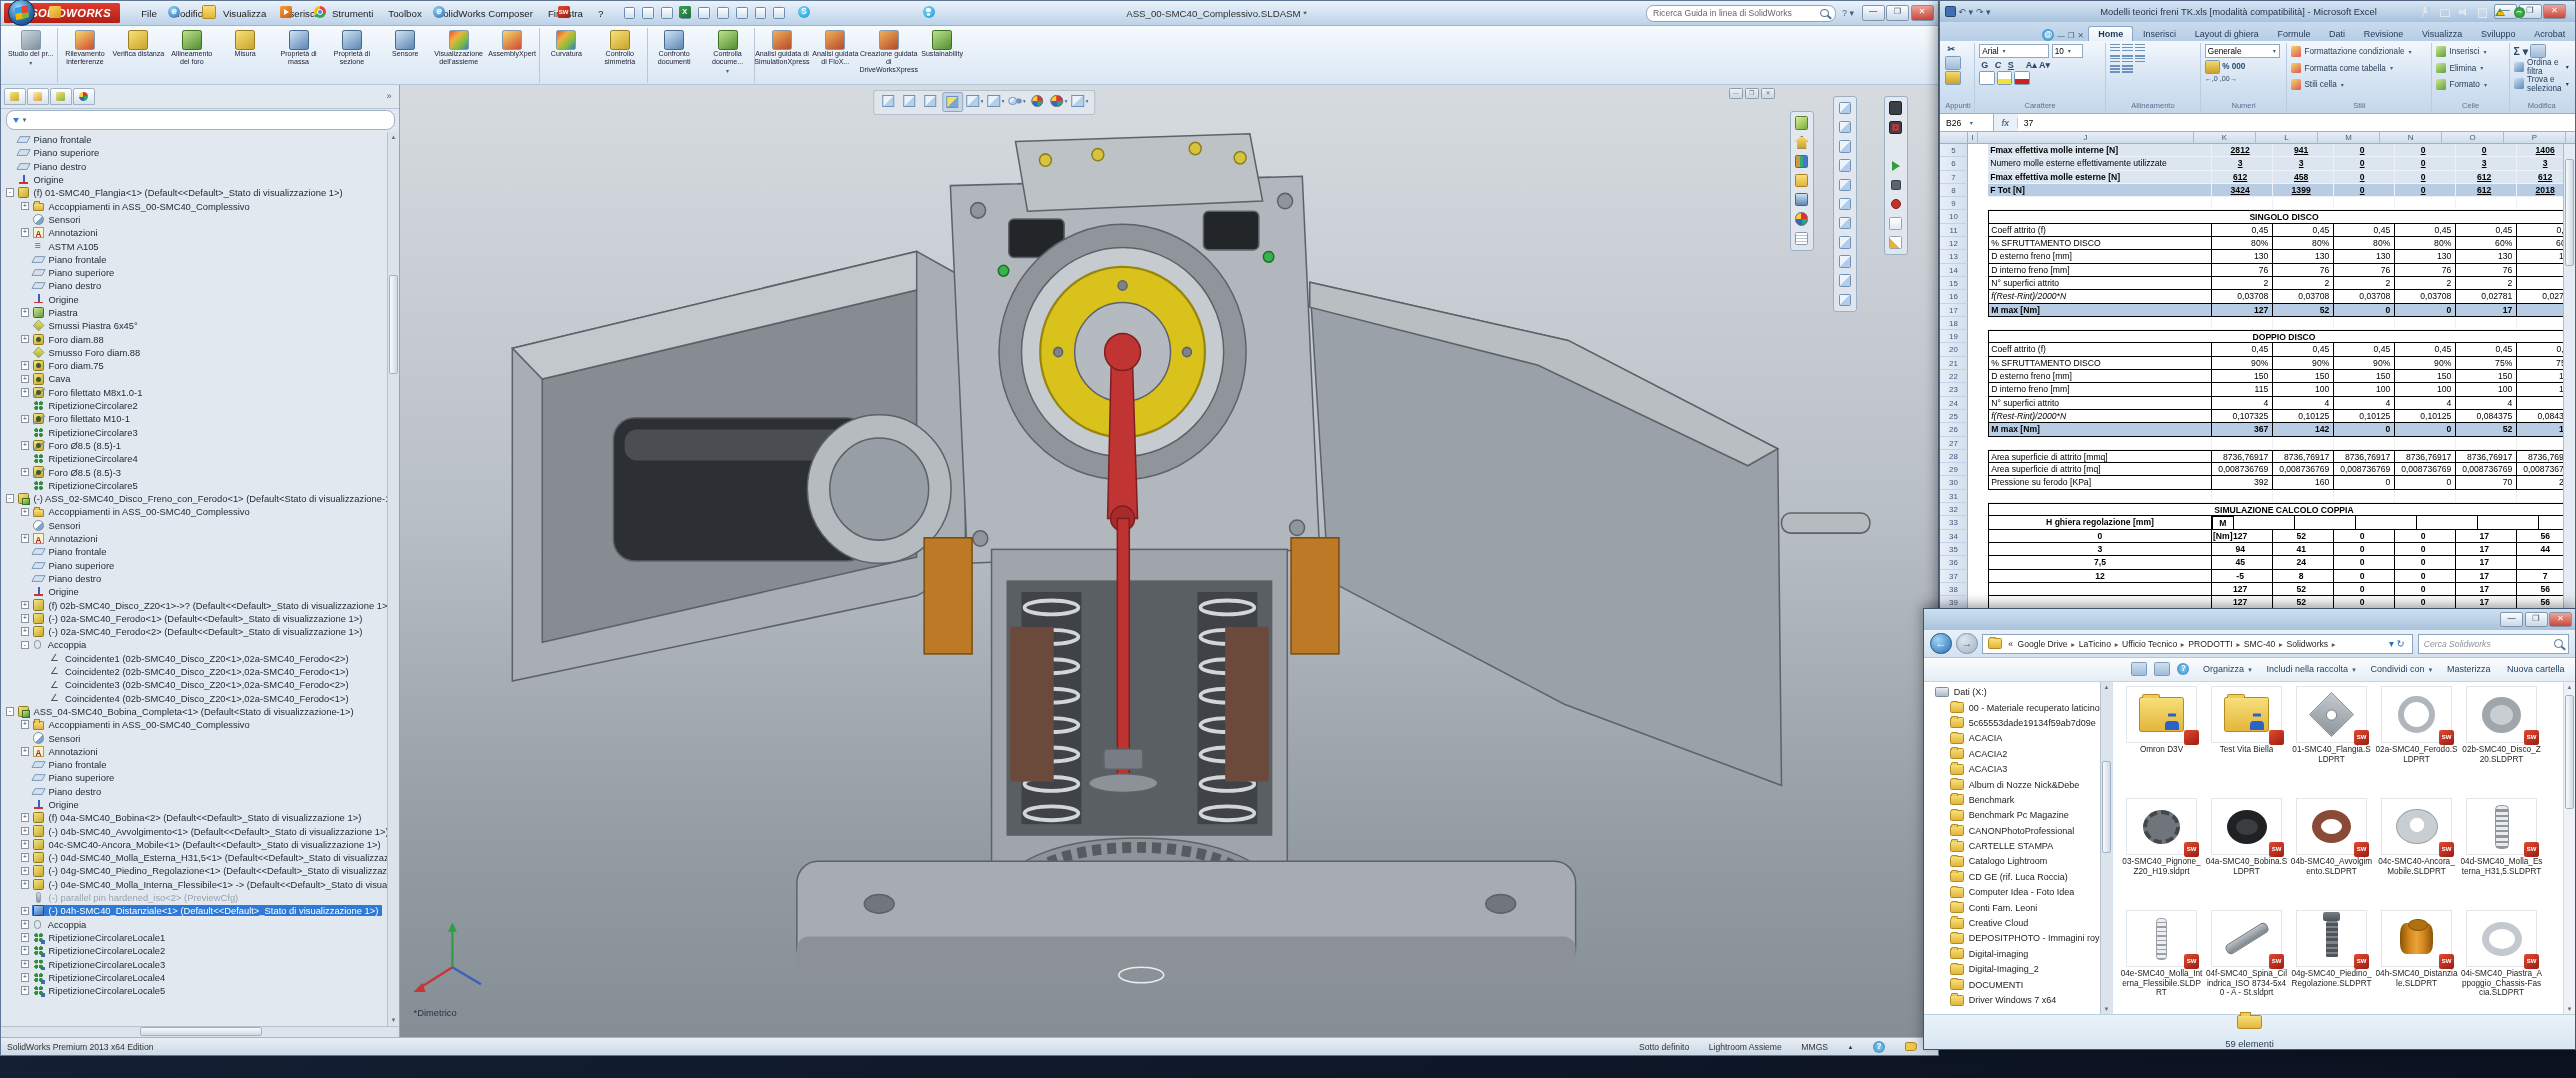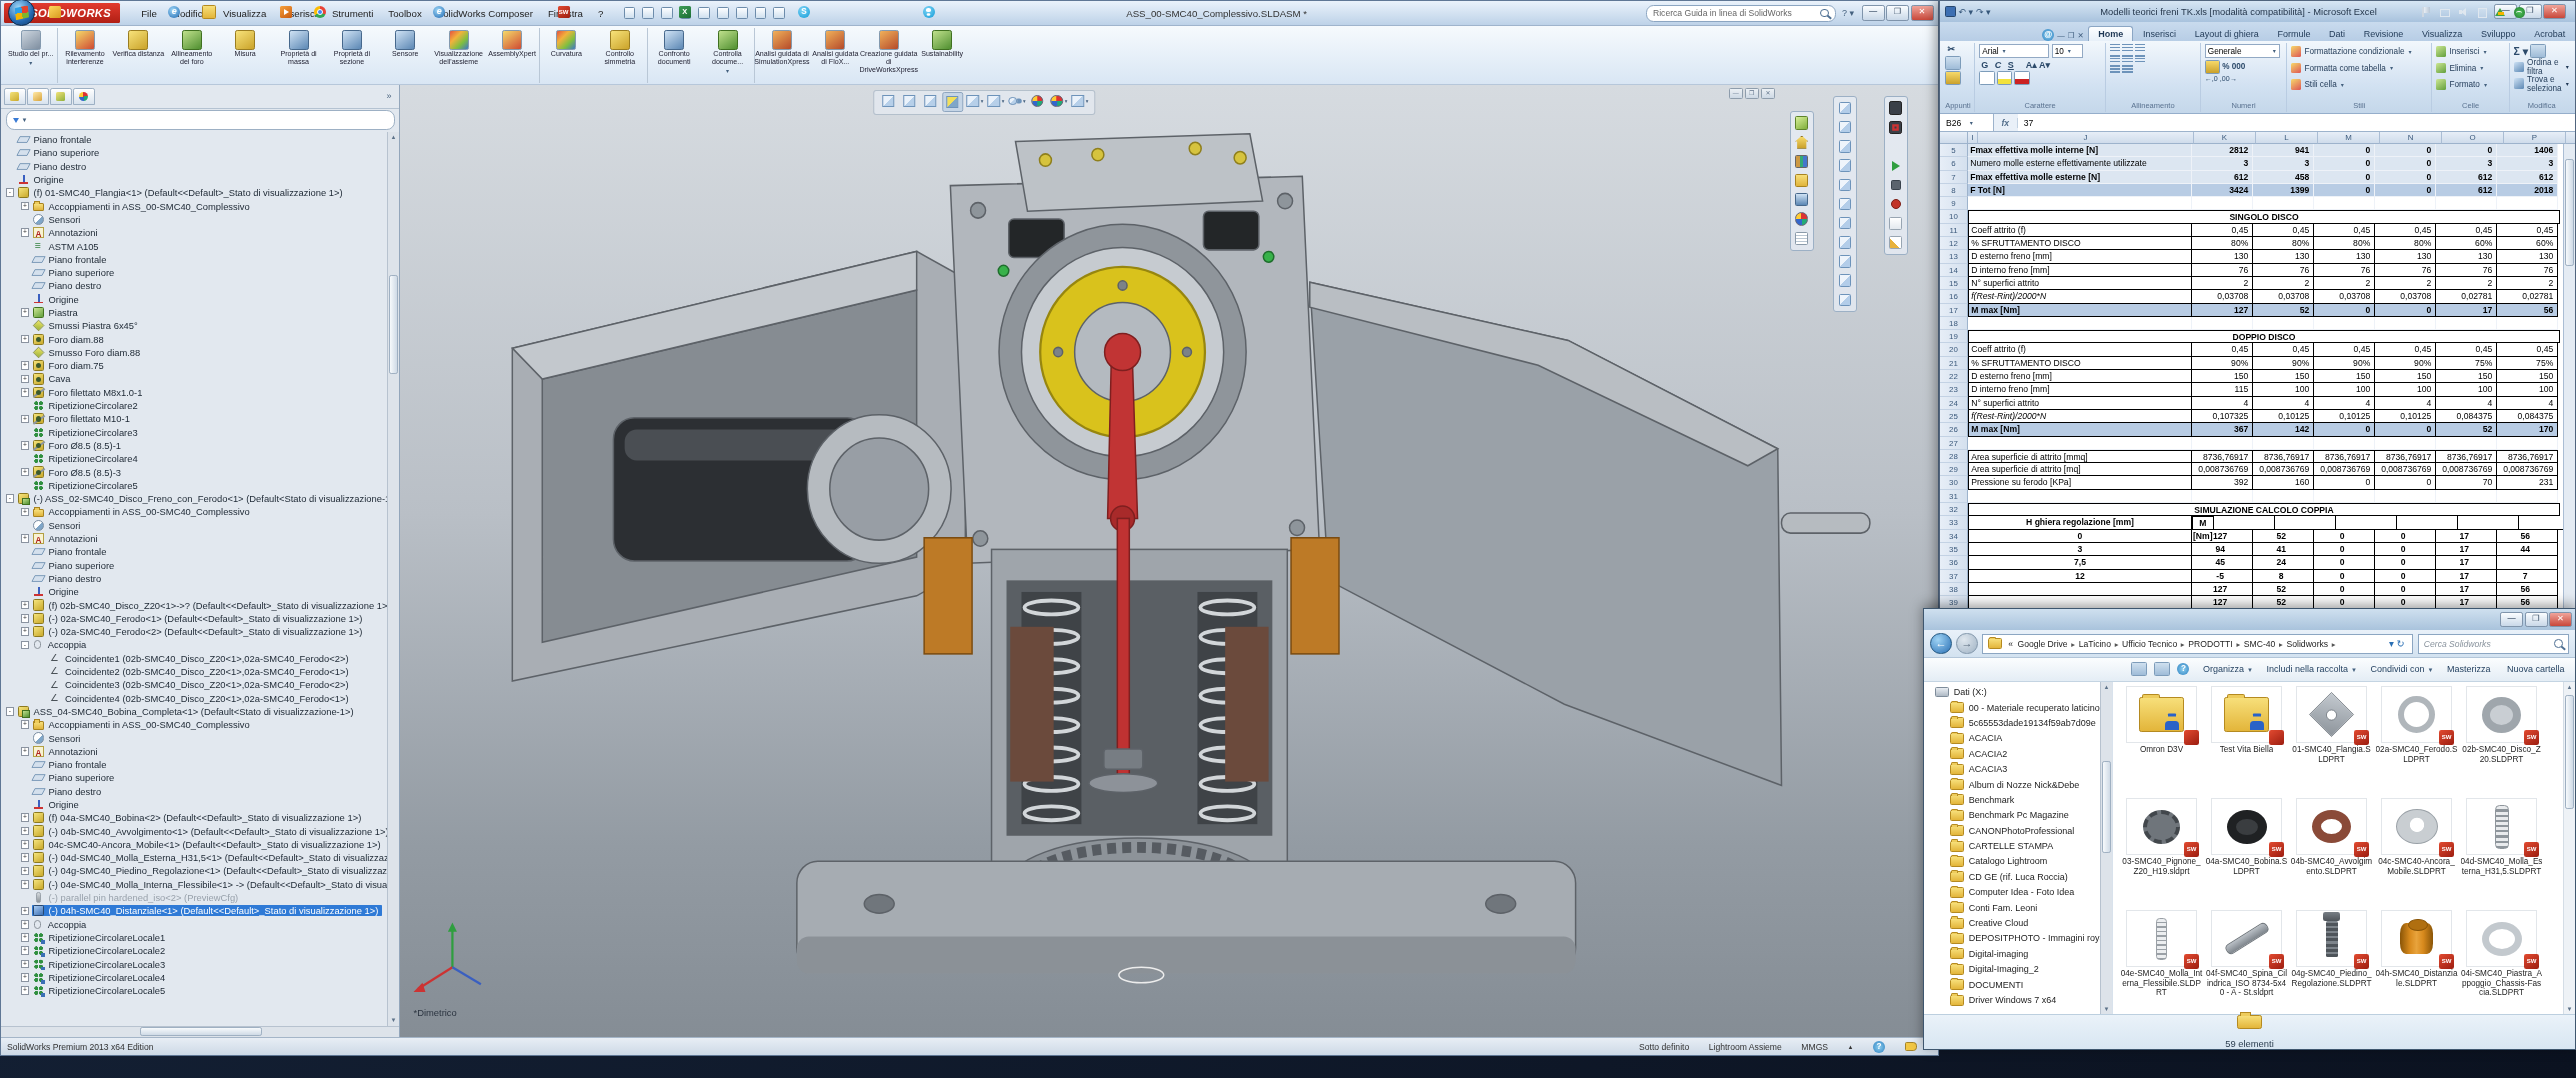--- a/index.html
+++ b/index.html
@@ -176,29 +176,29 @@
   .fval{padding-left:6px;background:#fff;flex:1;height:100%;display:flex;align-items:center;}
   .sheet{flex:1;background:#fff;position:relative;overflow:hidden;display:flex;flex-direction:column;}
   .chrow{display:flex;height:12px;flex:none;font-size:7.9px;color:#3c5a7c;}
   .corner{width:27px;background:linear-gradient(#e7eef7,#cfdceb);border-right:0.7px solid #9db3cc;border-bottom:0.7px solid #9db3cc;flex:none;}
   .ch{background:linear-gradient(#e7eef7,#cfdceb);border-right:0.7px solid #aabdd4;border-bottom:0.7px solid #9db3cc;text-align:center;line-height:12px;flex:none;}
   .chI{width:9px;}.chJ{width:215px;}.chV{width:61px;}
   .chSp{flex:1;background:linear-gradient(#e7eef7,#cfdceb);border-bottom:0.7px solid #9db3cc;}
   .grid{flex:1;overflow:hidden;position:relative;}
   .xrow{display:flex;height:13.3px;line-height:13px;font-size:8.6px;color:#000;box-sizing:border-box;}
   .rn{width:27px;flex:none;background:linear-gradient(90deg,#e7eef7,#d4e0ee);border-right:0.7px solid #9db3cc;border-bottom:0.7px solid #c3d2e4;text-align:center;font-size:7.9px;color:#3c5a7c;}
-  .xl2{width:224px;flex:none;padding:0 2.2px;overflow:hidden;white-space:nowrap;box-sizing:border-box;border-right:0.7px solid #eef2f8;border-bottom:0.7px solid #eef2f8;}
+  .xl2{width:224px;flex:none;padding:0 2.2px;overflow:hidden;white-space:nowrap;box-sizing:border-box;border-right:0.7px solid #eef2f8;border-bottom:0.7px solid #eef2f8;margin-left:20px;}
   .xc{width:61px;flex:none;text-align:right;padding-right:3.7px;box-sizing:border-box;border-right:0.7px solid #eef2f8;border-bottom:0.7px solid #eef2f8;overflow:hidden;}
   .xm{flex:1;text-align:center;font-weight:bold;border:0.7px solid #000;box-sizing:border-box;}
   .xm:empty{display:none;}
   .xrow .b{font-weight:bold;}
   .xrow .i{font-style:italic;}
   .xrow[data-rt="hl1"] .xl2,.xrow[data-rt="hl1"] .xc{background:#dce6f1;}
   .xrow[data-rt="hl2"] .xl2,.xrow[data-rt="hl2"] .xc{background:#b8cce4;}
-  .xrow[data-rt="hl1"] .xc,.xrow[data-rt="hl2"] .xc{text-align:right;font-weight:bold;}
+  .xrow[data-rt="hl1"] .xc,.xrow[data-rt="hl2"] .xc{text-align:center;font-weight:bold;text-decoration:underline;}
   .xrow.br .xl2{border:0.7px solid #000;border-top:none;}
   .xrow.br .xc{border:0.7px solid #000;border-top:none;border-left:none;}
   .xrow.brf .xl2{border-top:0.7px solid #000;}
   .xrow.brf .xc{border-top:0.7px solid #000;}
   .xrow[data-rt="mmax"] .xl2,.xrow[data-rt="mmax"] .xc{background:#b8cce4;}
   .xrow[data-rt="mmax"] .xc{text-align:right;font-weight:bold;}
   .xrow[data-rt="title"] .xl2{width:592px;text-align:center;font-weight:bold;}
   .xrow[data-rt="sim"] .xc,.xrow[data-rt="sim"] .xl2{text-align:center;font-weight:bold;}
   .xrow[data-rt="mhdr"] .xl2{text-align:center;}
   .xvscroll{position:absolute;right:0;top:12px;bottom:0;width:11.2px;background:#e4ebf3;border-left:0.7px solid #aabdd4;}

